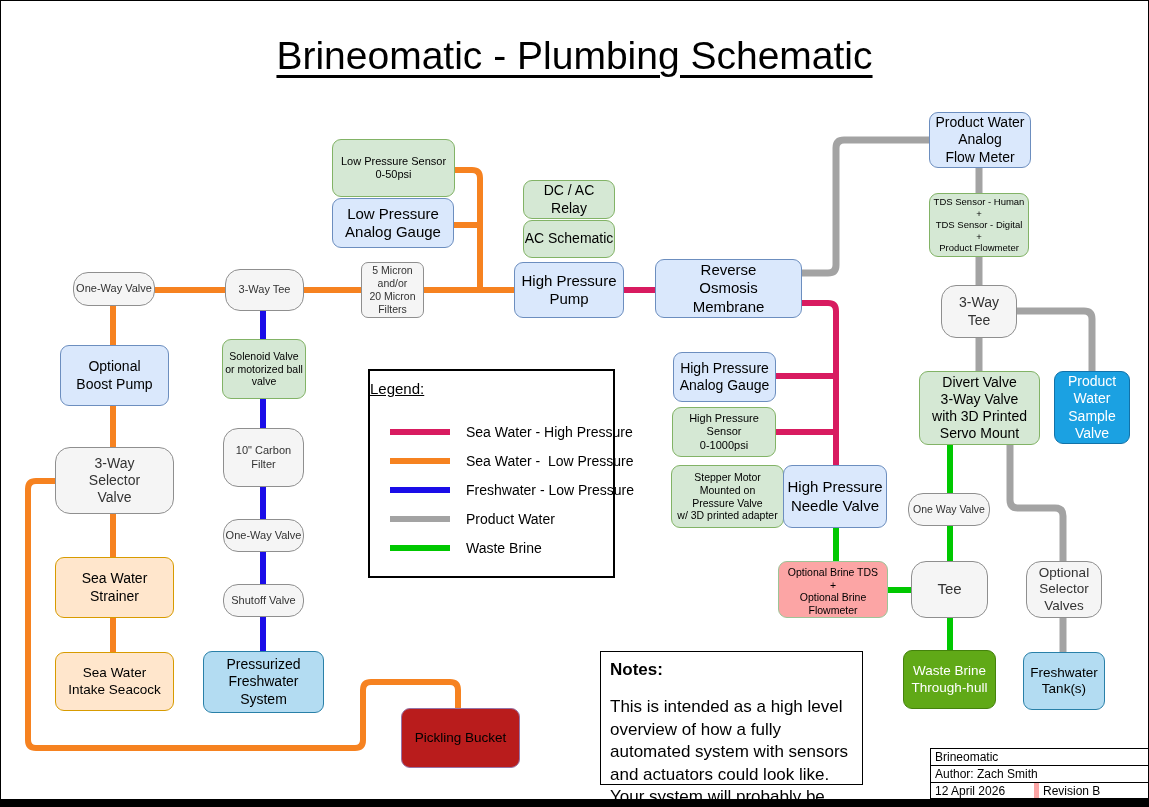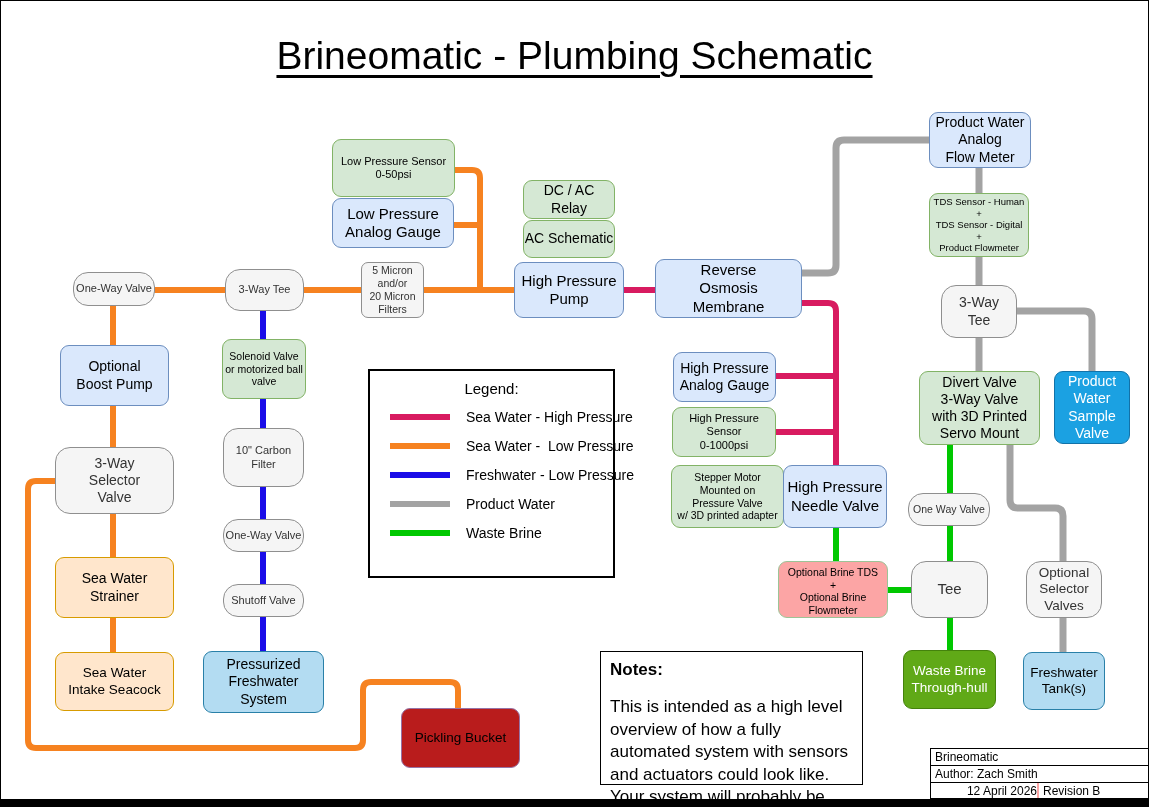--- a/index.html
+++ b/index.html
@@ -25,33 +25,33 @@
   .peach{background:#ffe6cc;border-color:#d79b00;}
   .purple{background:#b91c1c;border-color:#9673a6;}
   .cyan{background:#b3dcf2;border-color:#2980a8;}
   .solidblue{background:#1ba1e2;border-color:#1272a8;color:#fff;}
   .darkgreen{background:#60a917;border-color:#44820c;color:#fff;}
   .f9{font-size:9.5px;} .f10{font-size:10.5px;} .f11{font-size:11px;}
   .f13{font-size:13.5px;} .f14{font-size:14px;} .f15{font-size:15px;}
 
   .legend{position:absolute;left:368px;top:369px;width:247px;height:209px;background:#fff;
           border:2px solid #000;z-index:3;box-sizing:border-box;}
-  .legend-title{text-align:center;font-size:15px;margin-top:9px;margin-bottom:5px;}
+  .legend-title{text-align:left;font-size:15px;margin-top:9px;margin-bottom:20px;text-decoration:underline;}
   .legend-item{display:flex;align-items:center;height:29px;}
   .swatch{width:60px;height:6px;background:var(--c,#ccc);margin-left:20px;margin-right:16px;flex:none;}
   .legend-label{font-size:14px;white-space:pre;}
 
   .notes{position:absolute;left:600px;top:651px;width:263px;height:134px;background:#fff;
          border:1.5px solid #000;z-index:3;box-sizing:border-box;padding:7px 9px;font-size:17px;line-height:1.32;}
   .notes-title{font-weight:bold;margin-bottom:15px;}
 
   .tblock{position:absolute;left:930px;top:748px;width:219px;z-index:3;font-size:12px;background:#fff;}
   .tb-row{border:1px solid #000;border-bottom:none;height:17px;line-height:17px;padding-left:4px;box-sizing:border-box;background:#fff;}
   .tb-row:last-child{border-bottom:1px solid #000;display:flex;padding-left:0;}
-  .tb-cell1{width:108px;border-right:2px solid #fca5a5;padding-left:4px;box-sizing:border-box;text-align:right;}
+  .tb-cell1{width:108px;border-right:5px solid #fca5a5;padding-left:4px;box-sizing:border-box;}
   .tb-cell2{flex:1;padding-left:4px;}
 </style>
 </head>
 <body>
 
 <div class="page">
 
   <div class="title"><span>Brineomatic - Plumbing Schematic</span></div>
 
   <svg class="pipes" width="1149" height="807">

